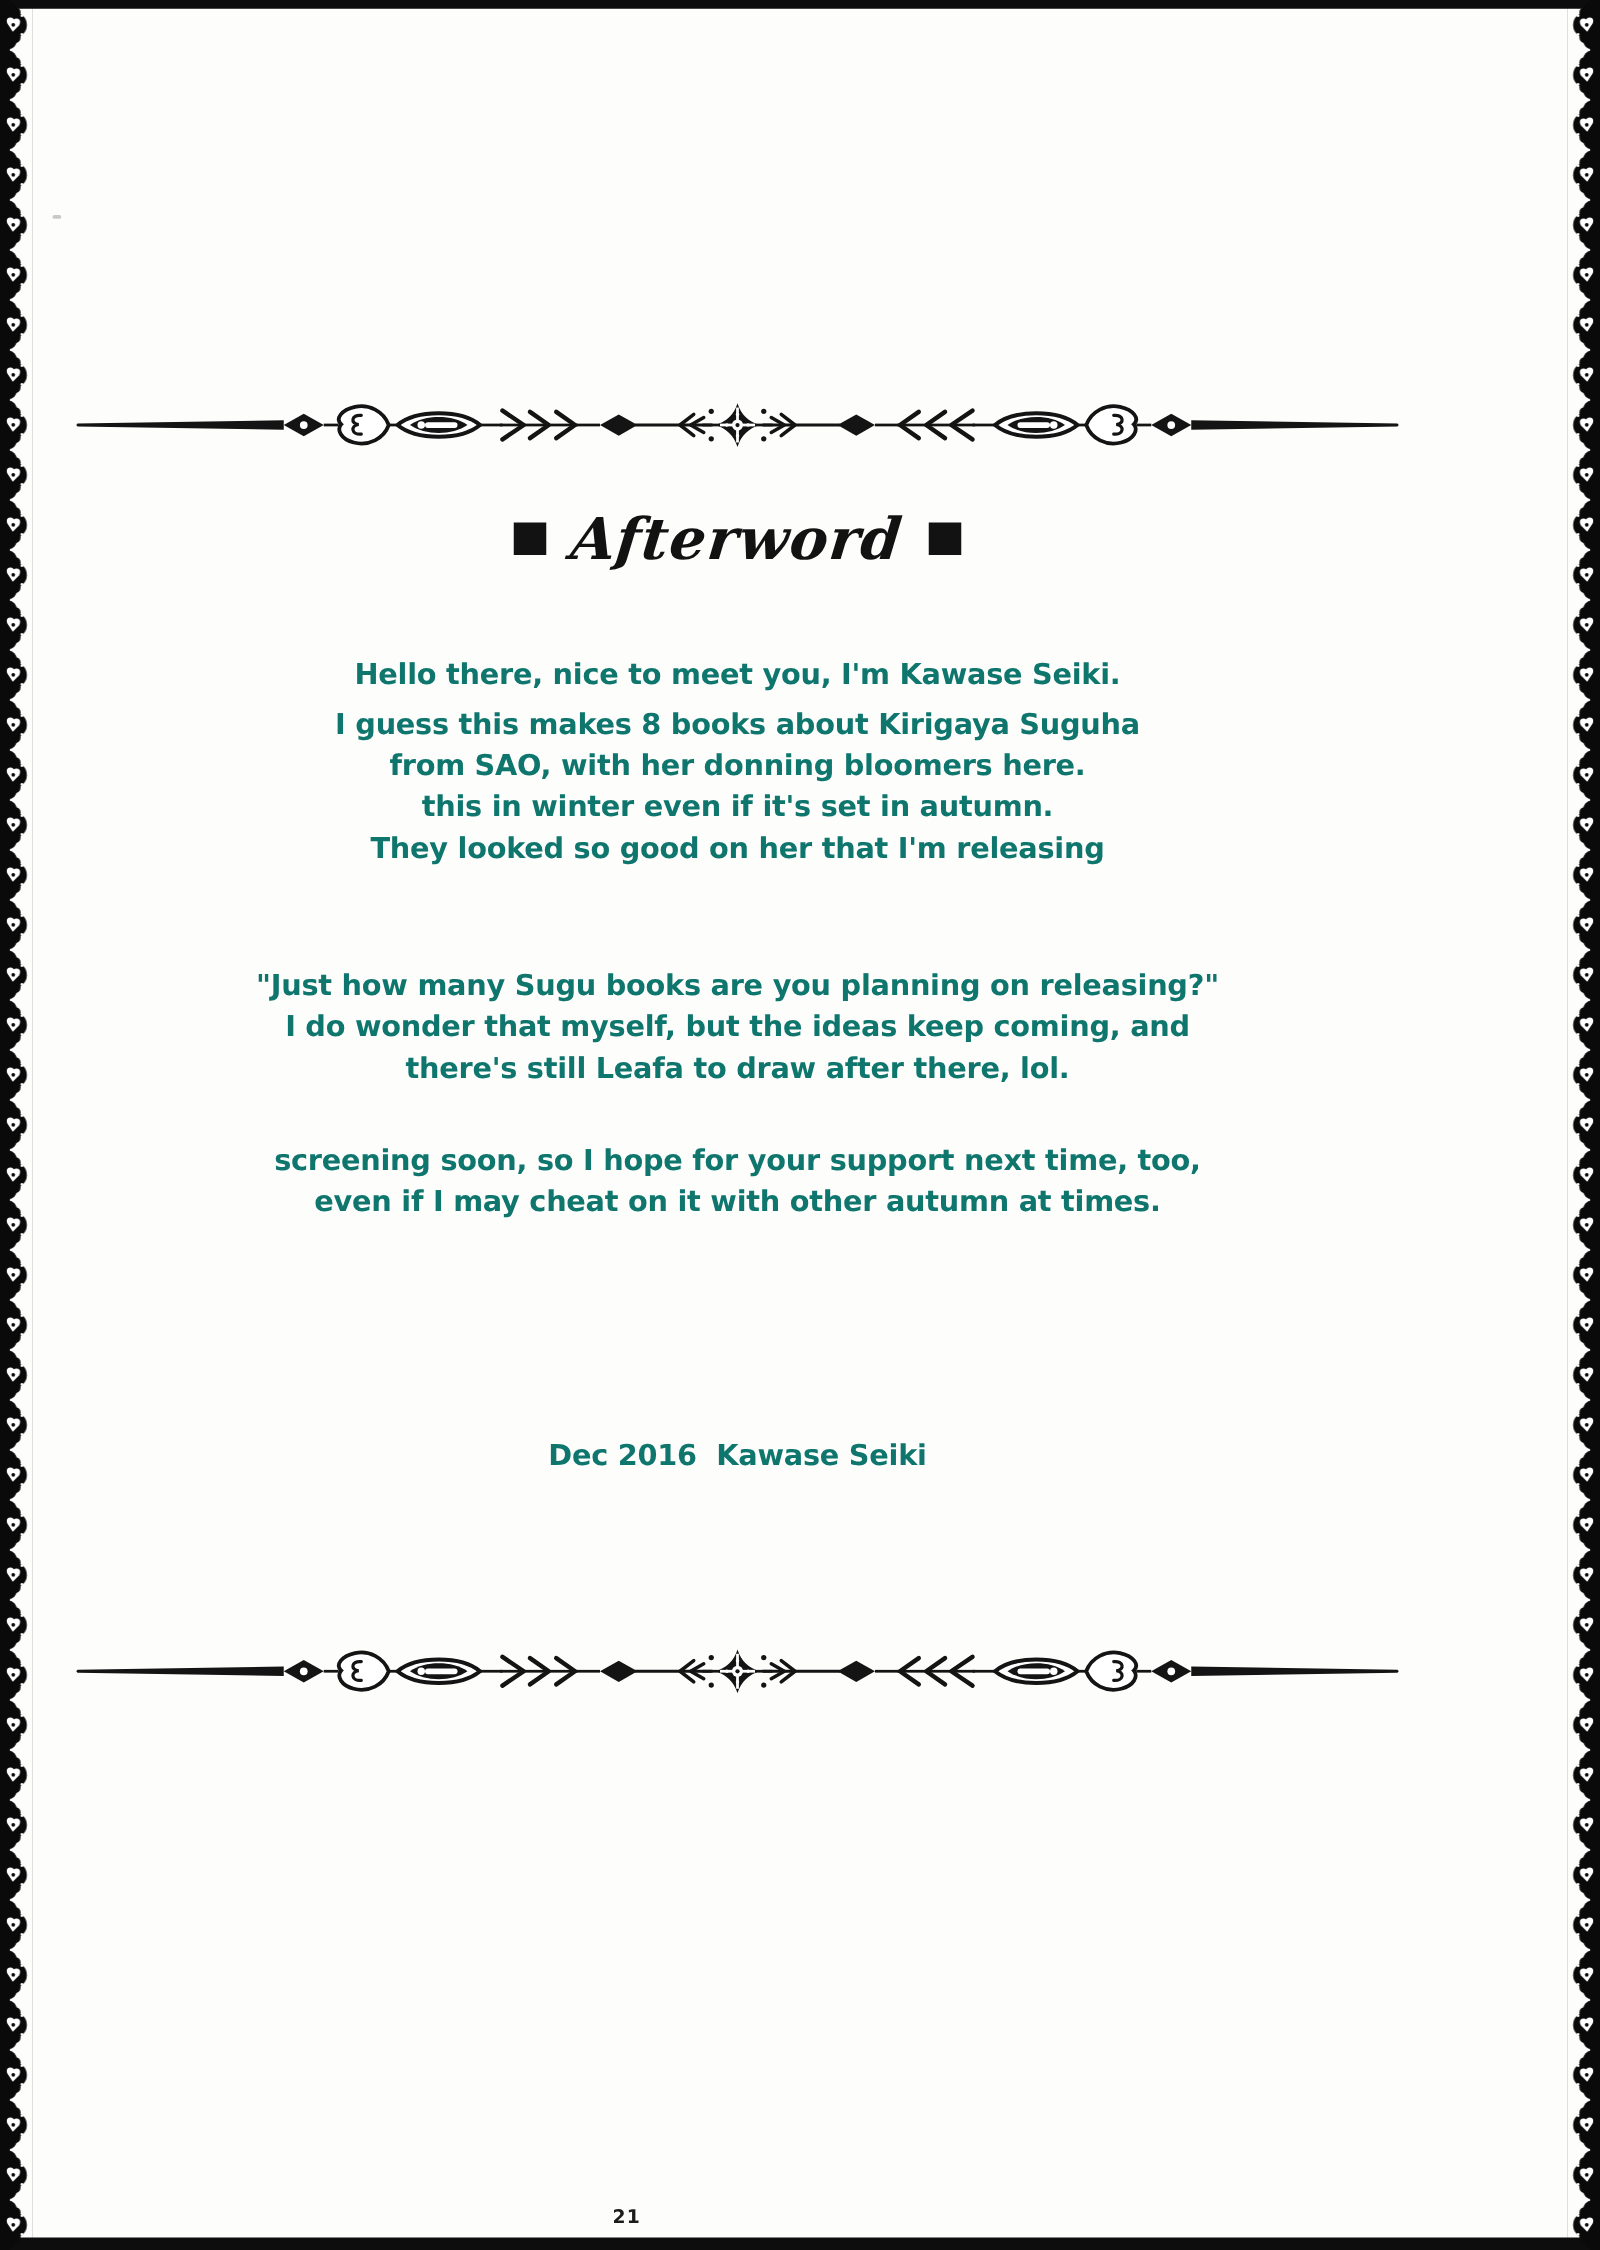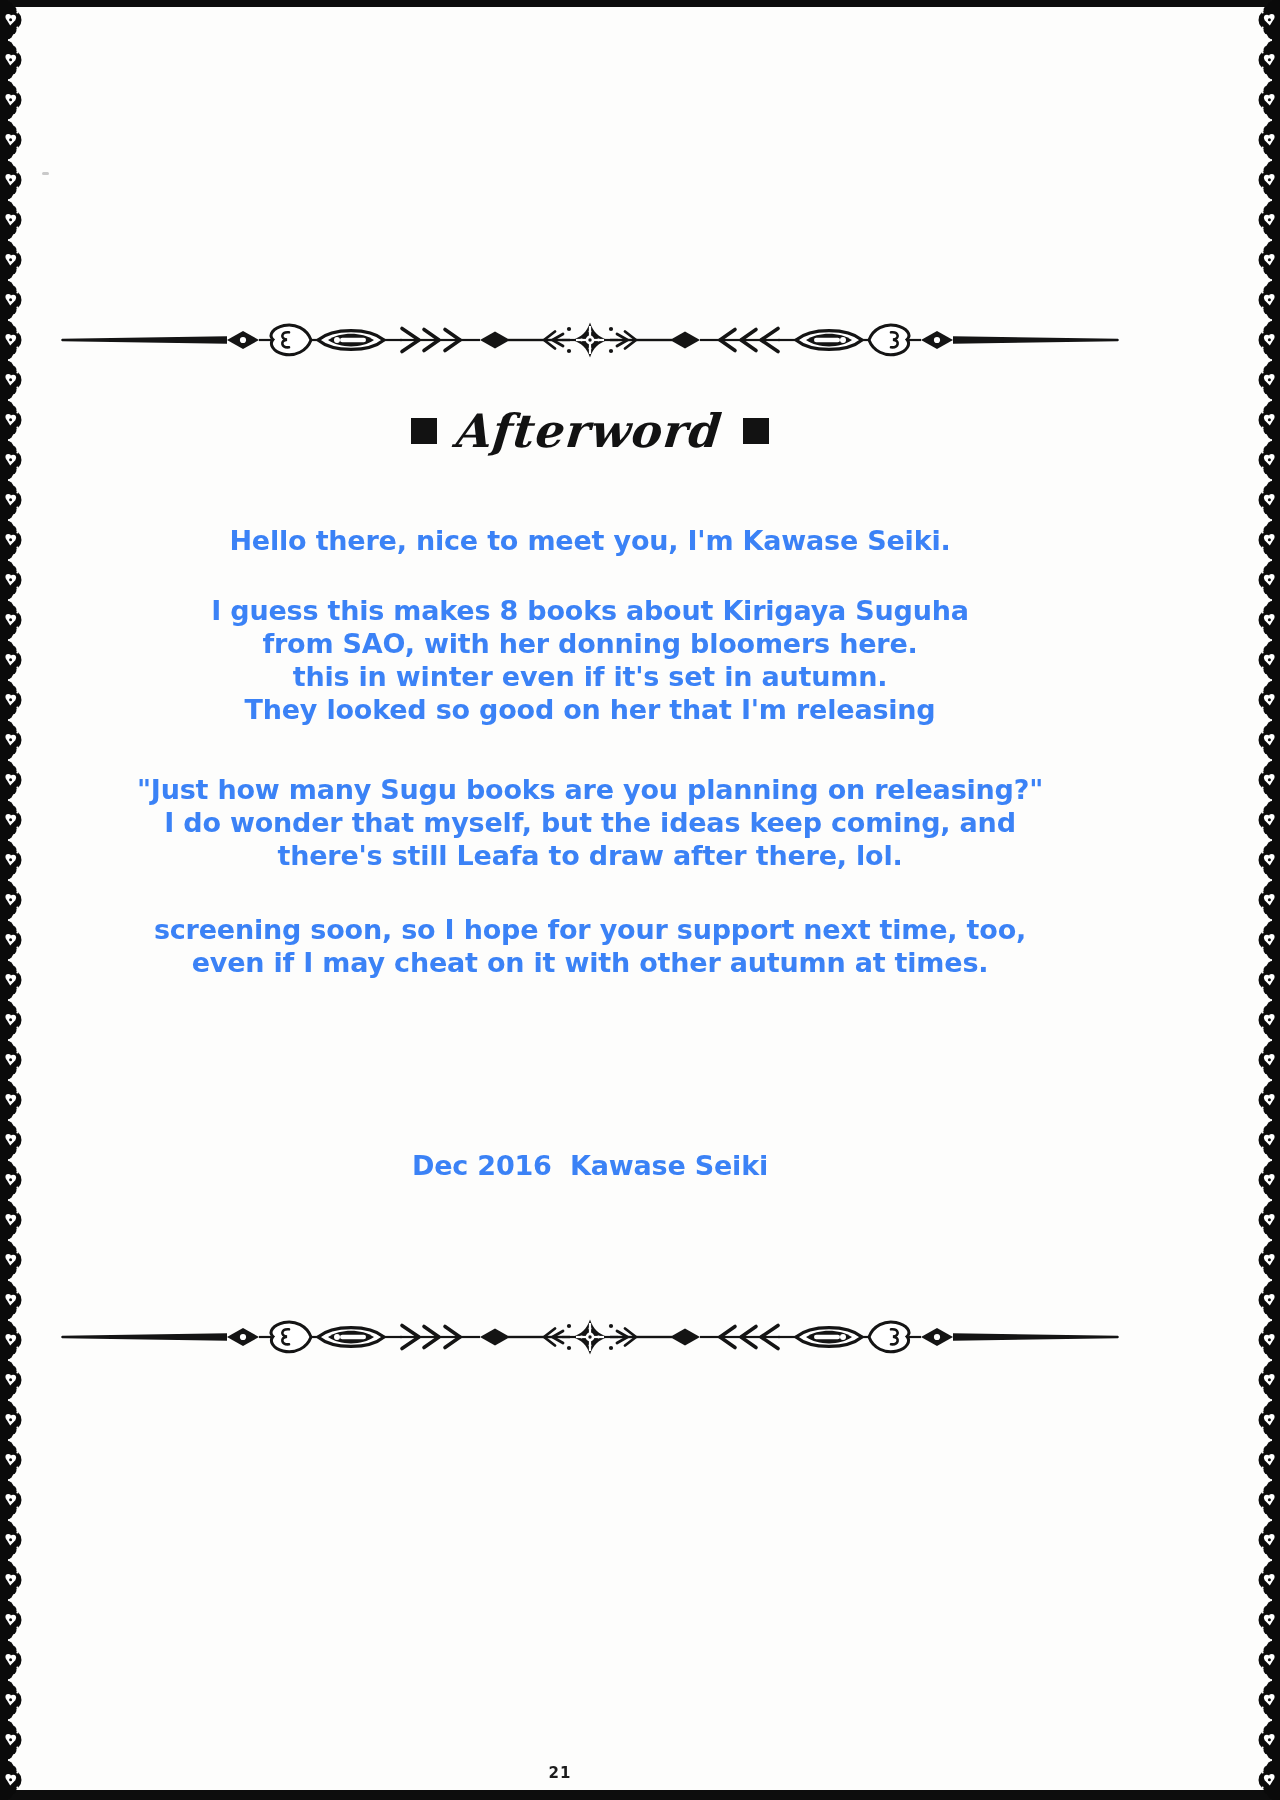--- a/index.html
+++ b/index.html
@@ -1,38 +1,38 @@
 <!DOCTYPE html>
 <html><head>
 <meta charset="utf-8">
 <style>
   html,body{margin:0;padding:0}
   body{
     position:relative;width:1280px;height:1800px;overflow:hidden;
     background:#fdfdfc;font-family:"DejaVu Sans",sans-serif;
   }
   .content{position:absolute;left:30px;top:0;width:1120px;height:100%}
-  .para{position:absolute;width:100%;text-align:center;color:#3b82f6;
-        font-size:27px;font-weight:700;line-height:33px;letter-spacing:-0.2px}
+  .para{position:absolute;width:100%;text-align:center;color:#0f766e;
+        font-size:23px;font-weight:700;line-height:33px;letter-spacing:-0.2px}
   .line{white-space:pre-wrap}
-  .p1{top:524px}.p2{top:594px}.p3{top:773px}.p4{top:913px}.p5{top:1086px}.p6{top:1149px}
+  .p1{top:524px}.p2{top:564px}.p3{top:773px}.p4{top:913px}.p5{top:1086px}.p6{top:1149px}
   .title{position:absolute;top:402px;width:100%;height:58px;
          display:flex;align-items:center;justify-content:center;gap:20px}
   .title .word{font-family:"DejaVu Serif",serif;font-style:italic;font-weight:700;
                font-size:46px;color:#121212;transform:skewX(-6deg);letter-spacing:1px}
   .sq{width:26px;height:26px;background:#121212}
   .divider{position:absolute;left:60px;width:1060px;height:36px}
   .div-top{top:322px}.div-bottom{top:1319px}
   .lace{position:absolute;top:0;width:26px;height:1800px}
   .lace-left{left:0}
   .lace-right{right:0;transform:scaleX(-1)}
   .edge{position:absolute;left:0;width:100%;background:#0d0d0d}
   .edge-top{top:0;height:7px}
   .edge-bottom{bottom:0;height:10px}
-  .pageno{position:absolute;left:490px;top:1764px;width:140px;text-align:center;
+  .pageno{position:absolute;left:490px;top:1764px;width:140px;
           font-size:15px;font-weight:700;color:#1c1c1c;letter-spacing:1px}
   .artifact{position:absolute;left:42px;top:172px;width:7px;height:3px;
             background:#c9c9c9;border-radius:2px}
   .hidden-defs{position:absolute;width:0;height:0;overflow:hidden}
 </style>
 </head>
 <body>
 
 <svg class="hidden-defs" aria-hidden="true">
   <defs>

